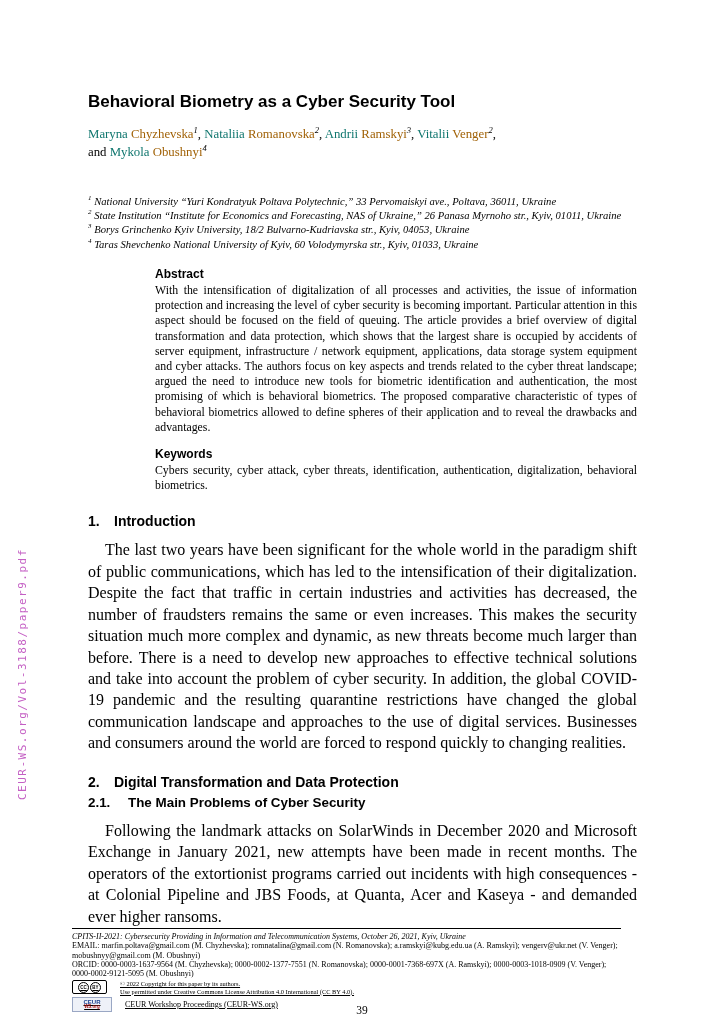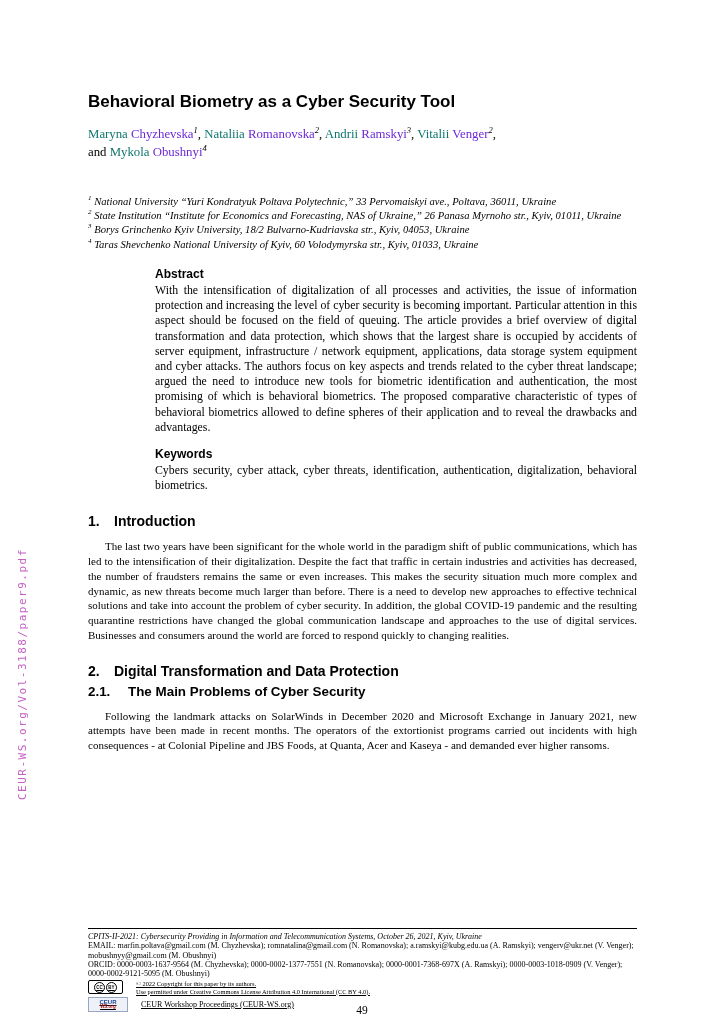--- a/index.html
+++ b/index.html
@@ -35,21 +35,21 @@
     font-size: 17px;
     font-weight: bold;
     margin: 0 0 13px 0;
   }
   .authors {
     font-size: 12.8px;
     line-height: 1.3;
     margin: 0 0 33px 0;
   }
   .authors .fn { color: #0f766e; text-align: right; }
-  .authors .ln { color: #6d28d9; }
+  .authors .ln { color: #a16207; }
   .authors sup { font-style: italic; font-size: 8.5px; }
   .affiliations {
     font-style: italic;
     font-size: 10.6px;
     line-height: 1.3;
     margin: 0 0 16px 0;
   }
   .affiliations sup { font-size: 7px; }
   .aff { margin: 0; }
   .abstract-block { margin-left: 67px; width: 482px; }
@@ -74,29 +74,29 @@
   }
   h3.subsec {
     font-family: "Liberation Sans", sans-serif;
     font-size: 13.4px;
     font-weight: bold;
     margin: 5px 0 0 0;
   }
   .sec-num { display: inline-block; min-width: 26px; }
   .subsec-num { display: inline-block; min-width: 40px; }
   p.body {
-    font-size: 11px;
+    font-size: 16px;
     line-height: 1.34;
     text-align: justify;
     text-indent: 17px;
     margin: 10px 0 0 0;
   }
   .footnote {
     position: absolute;
-    left: 88px;
+    left: 72px;
     width: 549px;
     top: 928px;
     font-size: 8px;
     line-height: 1.16;
   }
   .footnote .rule {
     border: none;
     border-top: 1px solid #000;
     margin: 0 0 3px 0;
   }
@@ -229,15 +229,15 @@
     </div>
     <div class="ceur-row">
       <span class="ceur-logo">
         <span class="ceur-top">CEUR</span>
         <span class="ceur-bottom">WS.org</span>
       </span>
       <span class="ceur-line">CEUR Workshop Proceedings (CEUR-WS.org)</span>
     </div>
   </div>
 
-  <div class="page-number">49</div>
+  <div class="page-number">39</div>
 
 </div>
 
 </body></html>

